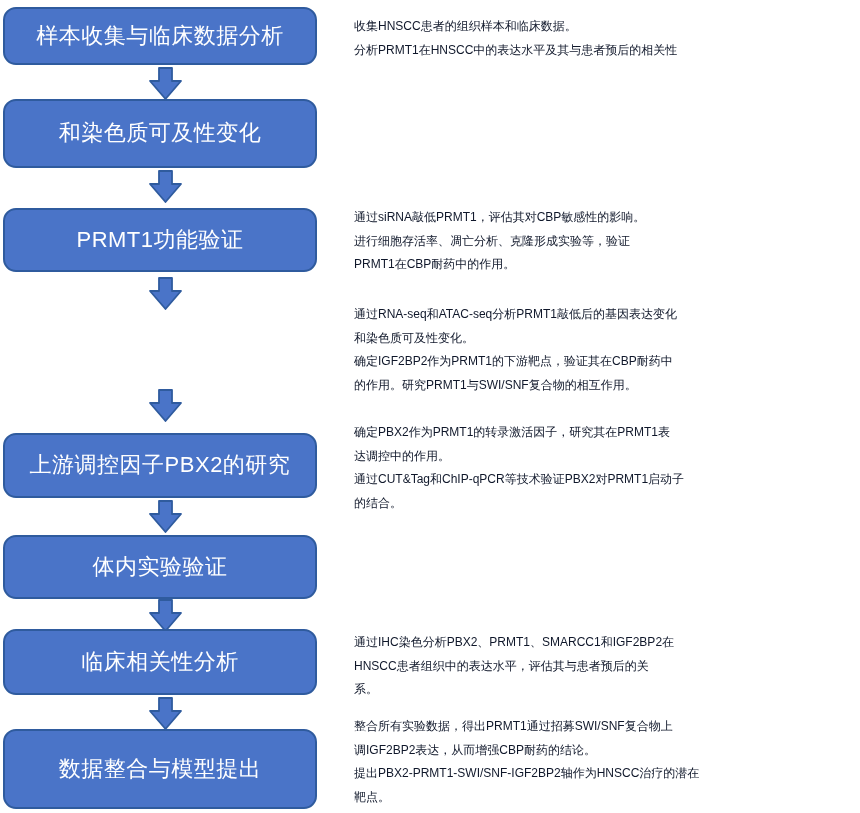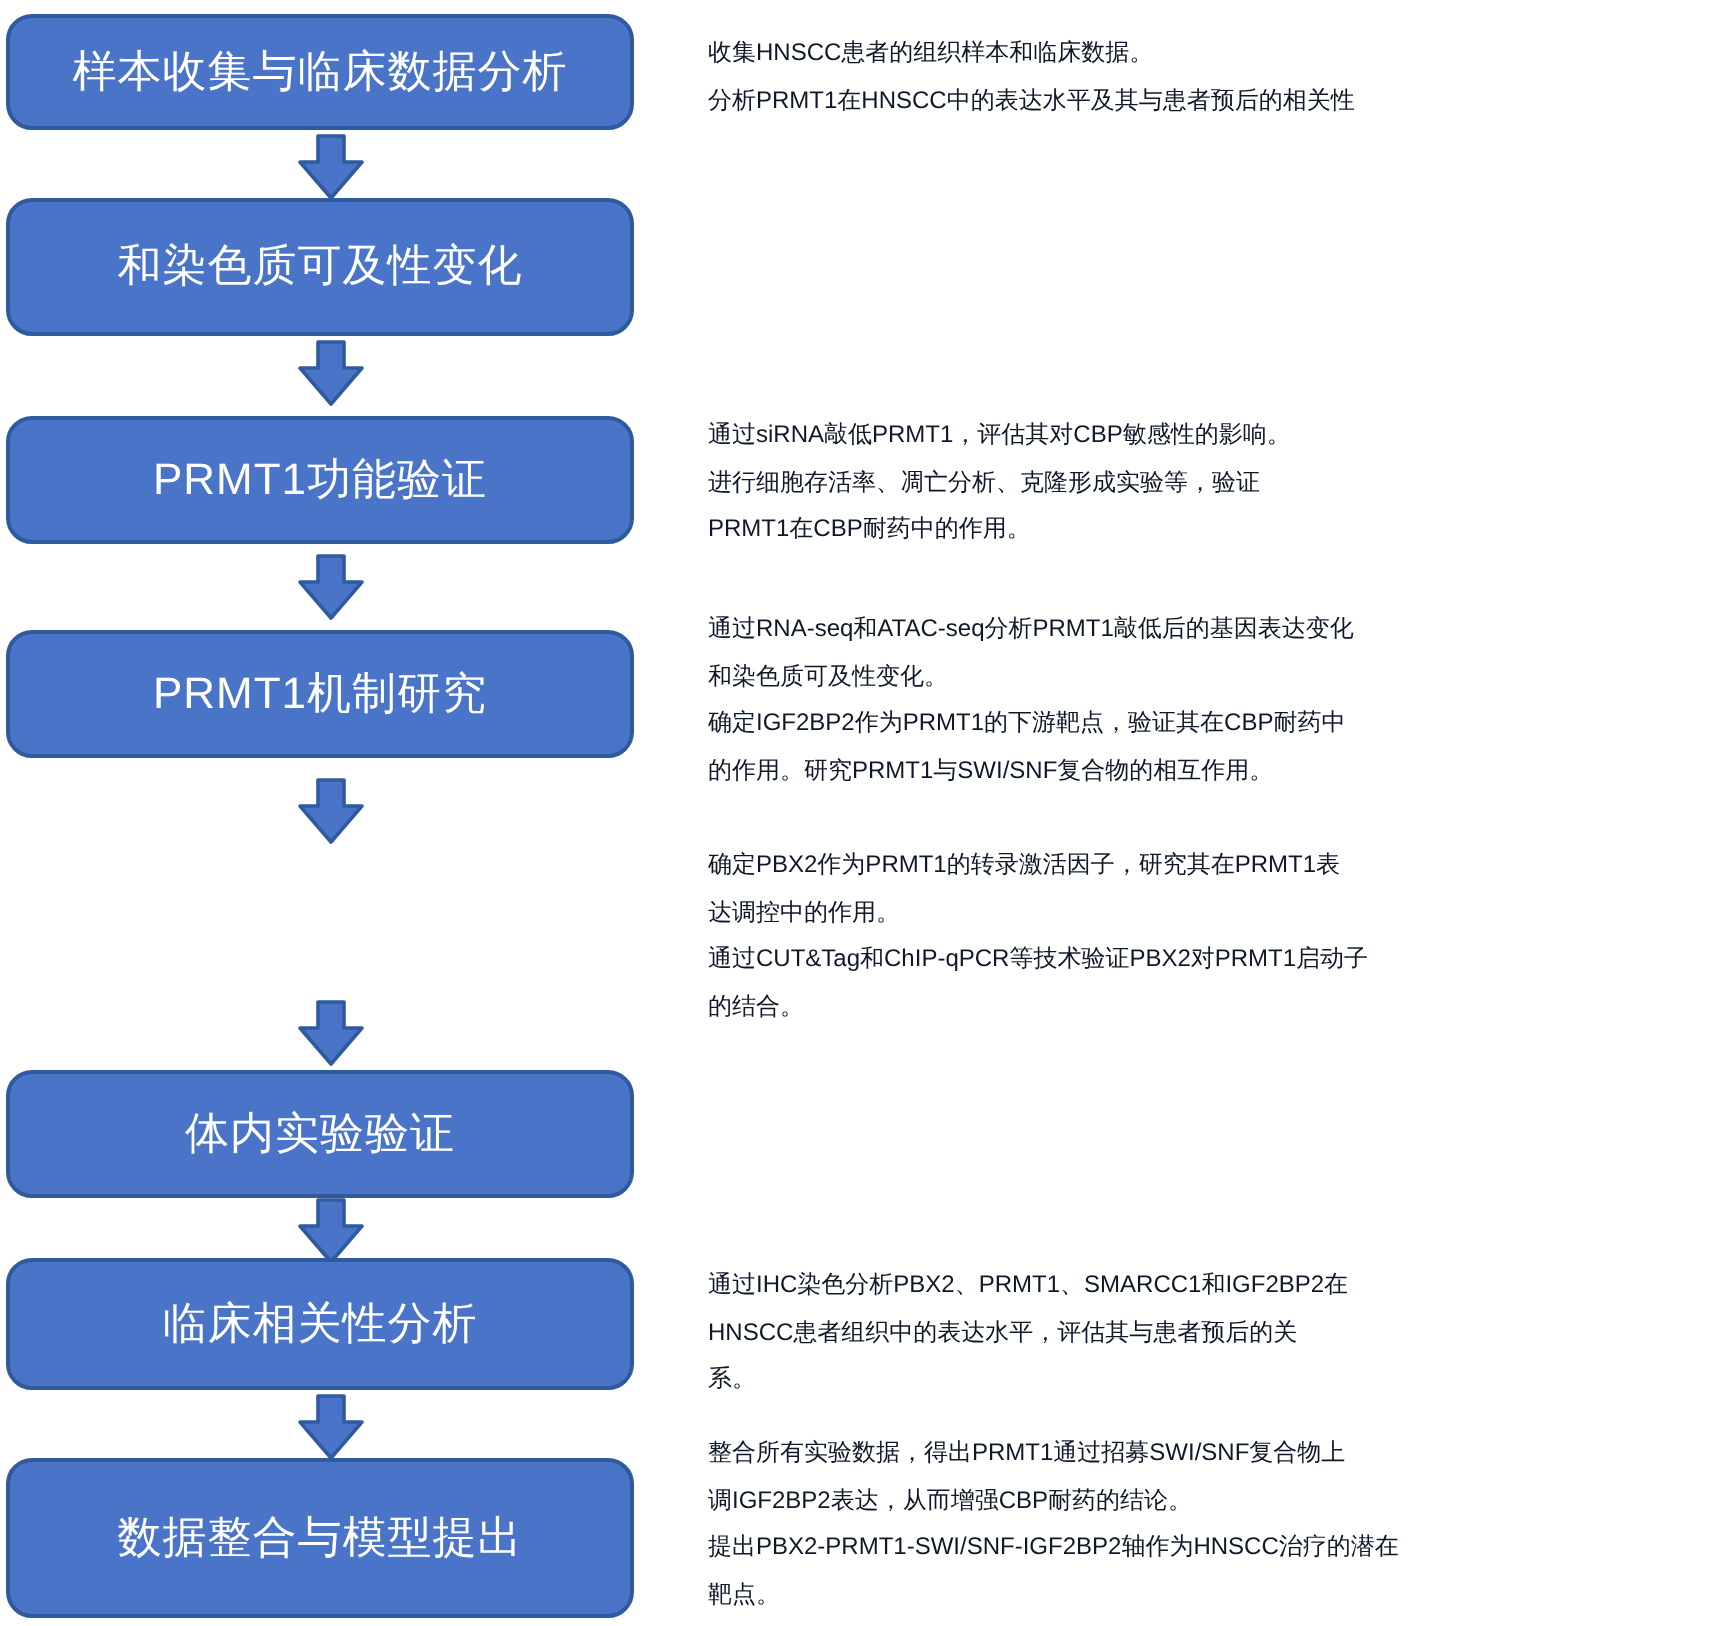--- a/index.html
+++ b/index.html
@@ -77,33 +77,33 @@
   </div>
   <div class="desc" style="top:206px">通过siRNA敲低PRMT1，评估其对CBP敏感性的影响。
 进行细胞存活率、凋亡分析、克隆形成实验等，验证
 PRMT1在CBP耐药中的作用。</div>
   <div class="arrow" style="top:277px">
     <svg width="35" height="34" viewBox="0 0 35 34">
         <polygon points="11,1 24,1 24,14 33,14 17.5,32 2,14 11,14" fill="#4A74C8" stroke="#2F5B9E" stroke-width="1.8" stroke-linejoin="round"></polygon>
       </svg>
   </div>
 
-  <div class="box" style="top:315px;height:64px">
-    <span class="box-label">PRMT1机制研究</span>
-  </div>
   <div class="desc" style="top:303px">通过RNA-seq和ATAC-seq分析PRMT1敲低后的基因表达变化
 和染色质可及性变化。
 确定IGF2BP2作为PRMT1的下游靶点，验证其在CBP耐药中
 的作用。研究PRMT1与SWI/SNF复合物的相互作用。</div>
   <div class="arrow" style="top:389px">
     <svg width="35" height="34" viewBox="0 0 35 34">
         <polygon points="11,1 24,1 24,14 33,14 17.5,32 2,14 11,14" fill="#4A74C8" stroke="#2F5B9E" stroke-width="1.8" stroke-linejoin="round"></polygon>
       </svg>
   </div>
 
+  <div class="box" style="top:433px;height:65px">
+    <span class="box-label">上游调控因子PBX2的研究</span>
+  </div>
   <div class="desc" style="top:421px">确定PBX2作为PRMT1的转录激活因子，研究其在PRMT1表
 达调控中的作用。
 通过CUT&amp;Tag和ChIP-qPCR等技术验证PBX2对PRMT1启动子
 的结合。</div>
   <div class="arrow" style="top:500px">
     <svg width="35" height="34" viewBox="0 0 35 34">
         <polygon points="11,1 24,1 24,14 33,14 17.5,32 2,14 11,14" fill="#4A74C8" stroke="#2F5B9E" stroke-width="1.8" stroke-linejoin="round"></polygon>
       </svg>
   </div>
 

